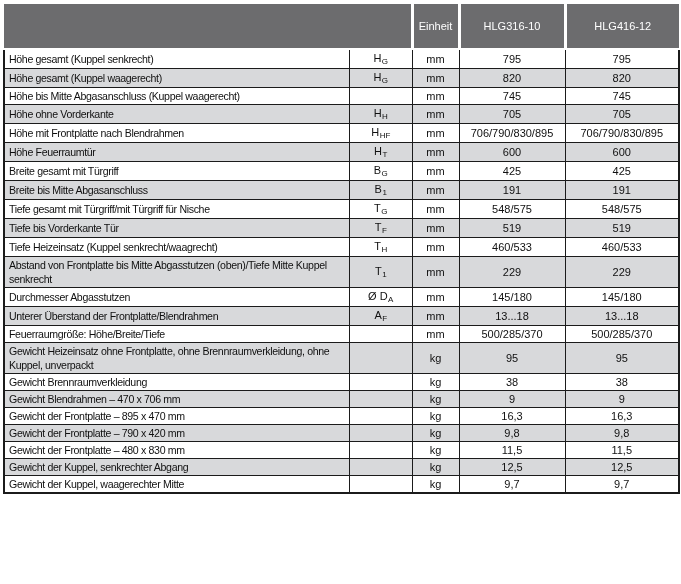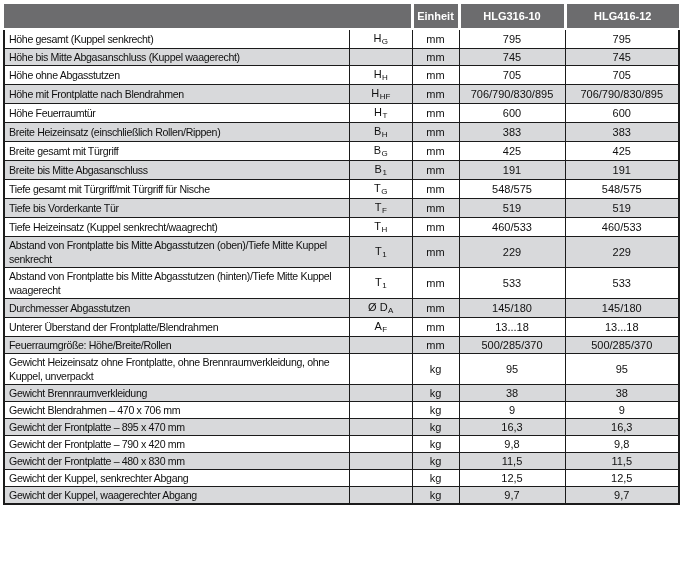--- a/index.html
+++ b/index.html
@@ -26,23 +26,23 @@
   col.c2{width:63px;}
   col.c3{width:47px;}
   col.c4{width:106px;}
   col.c5{width:114px;}
 
   
   thead th{
     background:var(--header-bg);
     color:#fff;
     font-size:11px;
-    font-weight:bold;
+    font-weight:normal;
     height:20px;
-    padding:2px 2px;
+    padding:12px 2px;
     border:0;
     border-bottom:2px solid #fff;
     text-align:center;
     letter-spacing:0;
   }
   thead th.h-cell{border-left:3px solid #fff;}
 
   
   tbody td{
     border:1px solid var(--border);
@@ -103,34 +103,43 @@
   <tr>
     <td class="c-label">
             <div class="lline">Höhe gesamt (Kuppel senkrecht)</div>
           </td>
     <td class="c-sym"><span class="sym-base">H</span><span class="sym-sub">G</span></td>
     <td class="c-unit">mm</td>
     <td class="c-val">795</td>
     <td class="c-val">795</td>
   </tr>
 
+  <tr>
+    <td class="c-label">
+            <div class="lline">Höhe gesamt (Kuppel waagerecht)</div>
+          </td>
+    <td class="c-sym"><span class="sym-base">H</span><span class="sym-sub">G</span></td>
+    <td class="c-unit">mm</td>
+    <td class="c-val">820</td>
+    <td class="c-val">820</td>
+  </tr>
 
   <tr>
     <td class="c-label">
             <div class="lline">Höhe bis Mitte Abgasanschluss (Kuppel waagerecht)</div>
           </td>
     <td class="c-sym"><span class="sym-base"></span><span class="sym-sub"></span></td>
     <td class="c-unit">mm</td>
     <td class="c-val">745</td>
     <td class="c-val">745</td>
   </tr>
 
   <tr>
     <td class="c-label">
-            <div class="lline">Höhe ohne Abgasstutzen</div>
+            <div class="lline">Höhe ohne Vorderkante</div>
           </td>
     <td class="c-sym"><span class="sym-base">H</span><span class="sym-sub">H</span></td>
     <td class="c-unit">mm</td>
     <td class="c-val">705</td>
     <td class="c-val">705</td>
   </tr>
 
   <tr>
     <td class="c-label">
             <div class="lline">Höhe mit Frontplatte nach Blendrahmen</div>
@@ -144,29 +153,20 @@
   <tr>
     <td class="c-label">
             <div class="lline">Höhe Feuerraumtür</div>
           </td>
     <td class="c-sym"><span class="sym-base">H</span><span class="sym-sub">T</span></td>
     <td class="c-unit">mm</td>
     <td class="c-val">600</td>
     <td class="c-val">600</td>
   </tr>
 
-  <tr>
-    <td class="c-label">
-            <div class="lline">Breite Heizeinsatz (einschließlich Rollen/Rippen)</div>
-          </td>
-    <td class="c-sym"><span class="sym-base">B</span><span class="sym-sub">H</span></td>
-    <td class="c-unit">mm</td>
-    <td class="c-val">383</td>
-    <td class="c-val">383</td>
-  </tr>
 
   <tr>
     <td class="c-label">
             <div class="lline">Breite gesamt mit Türgriff</div>
           </td>
     <td class="c-sym"><span class="sym-base">B</span><span class="sym-sub">G</span></td>
     <td class="c-unit">mm</td>
     <td class="c-val">425</td>
     <td class="c-val">425</td>
   </tr>
@@ -216,30 +216,20 @@
     <td class="c-label">
             <div class="lline">Abstand von Frontplatte bis Mitte Abgasstutzen (oben)/Tiefe Mitte Kuppel</div>
             <div class="lline">senkrecht</div>
           </td>
     <td class="c-sym"><span class="sym-base">T</span><span class="sym-sub">1</span></td>
     <td class="c-unit">mm</td>
     <td class="c-val">229</td>
     <td class="c-val">229</td>
   </tr>
 
-  <tr>
-    <td class="c-label">
-            <div class="lline">Abstand von Frontplatte bis Mitte Abgasstutzen (hinten)/Tiefe Mitte Kuppel</div>
-            <div class="lline">waagerecht</div>
-          </td>
-    <td class="c-sym"><span class="sym-base">T</span><span class="sym-sub">1</span></td>
-    <td class="c-unit">mm</td>
-    <td class="c-val">533</td>
-    <td class="c-val">533</td>
-  </tr>
 
   <tr>
     <td class="c-label">
             <div class="lline">Durchmesser Abgasstutzen</div>
           </td>
     <td class="c-sym"><span class="sym-base">Ø D</span><span class="sym-sub">A</span></td>
     <td class="c-unit">mm</td>
     <td class="c-val">145/180</td>
     <td class="c-val">145/180</td>
   </tr>
@@ -251,21 +241,21 @@
           </td>
     <td class="c-sym"><span class="sym-base">A</span><span class="sym-sub">F</span></td>
     <td class="c-unit">mm</td>
     <td class="c-val">13...18</td>
     <td class="c-val">13...18</td>
   </tr>
 
 
   <tr>
     <td class="c-label">
-            <div class="lline">Feuerraumgröße: Höhe/Breite/Rollen</div>
+            <div class="lline">Feuerraumgröße: Höhe/Breite/Tiefe</div>
           </td>
     <td class="c-sym"><span class="sym-base"></span><span class="sym-sub"></span></td>
     <td class="c-unit">mm</td>
     <td class="c-val">500/285/370</td>
     <td class="c-val">500/285/370</td>
   </tr>
 
   <tr>
     <td class="c-label">
             <div class="lline">Gewicht Heizeinsatz ohne Frontplatte, ohne Brennraumverkleidung, ohne</div>
@@ -332,21 +322,21 @@
             <div class="lline">Gewicht der Kuppel, senkrechter Abgang</div>
           </td>
     <td class="c-sym"><span class="sym-base"></span><span class="sym-sub"></span></td>
     <td class="c-unit">kg</td>
     <td class="c-val">12,5</td>
     <td class="c-val">12,5</td>
   </tr>
 
   <tr>
     <td class="c-label">
-            <div class="lline">Gewicht der Kuppel, waagerechter Abgang</div>
+            <div class="lline">Gewicht der Kuppel, waagerechter Mitte</div>
           </td>
     <td class="c-sym"><span class="sym-base"></span><span class="sym-sub"></span></td>
     <td class="c-unit">kg</td>
     <td class="c-val">9,7</td>
     <td class="c-val">9,7</td>
   </tr>
 </tbody>
   </table>
 
 </div>

